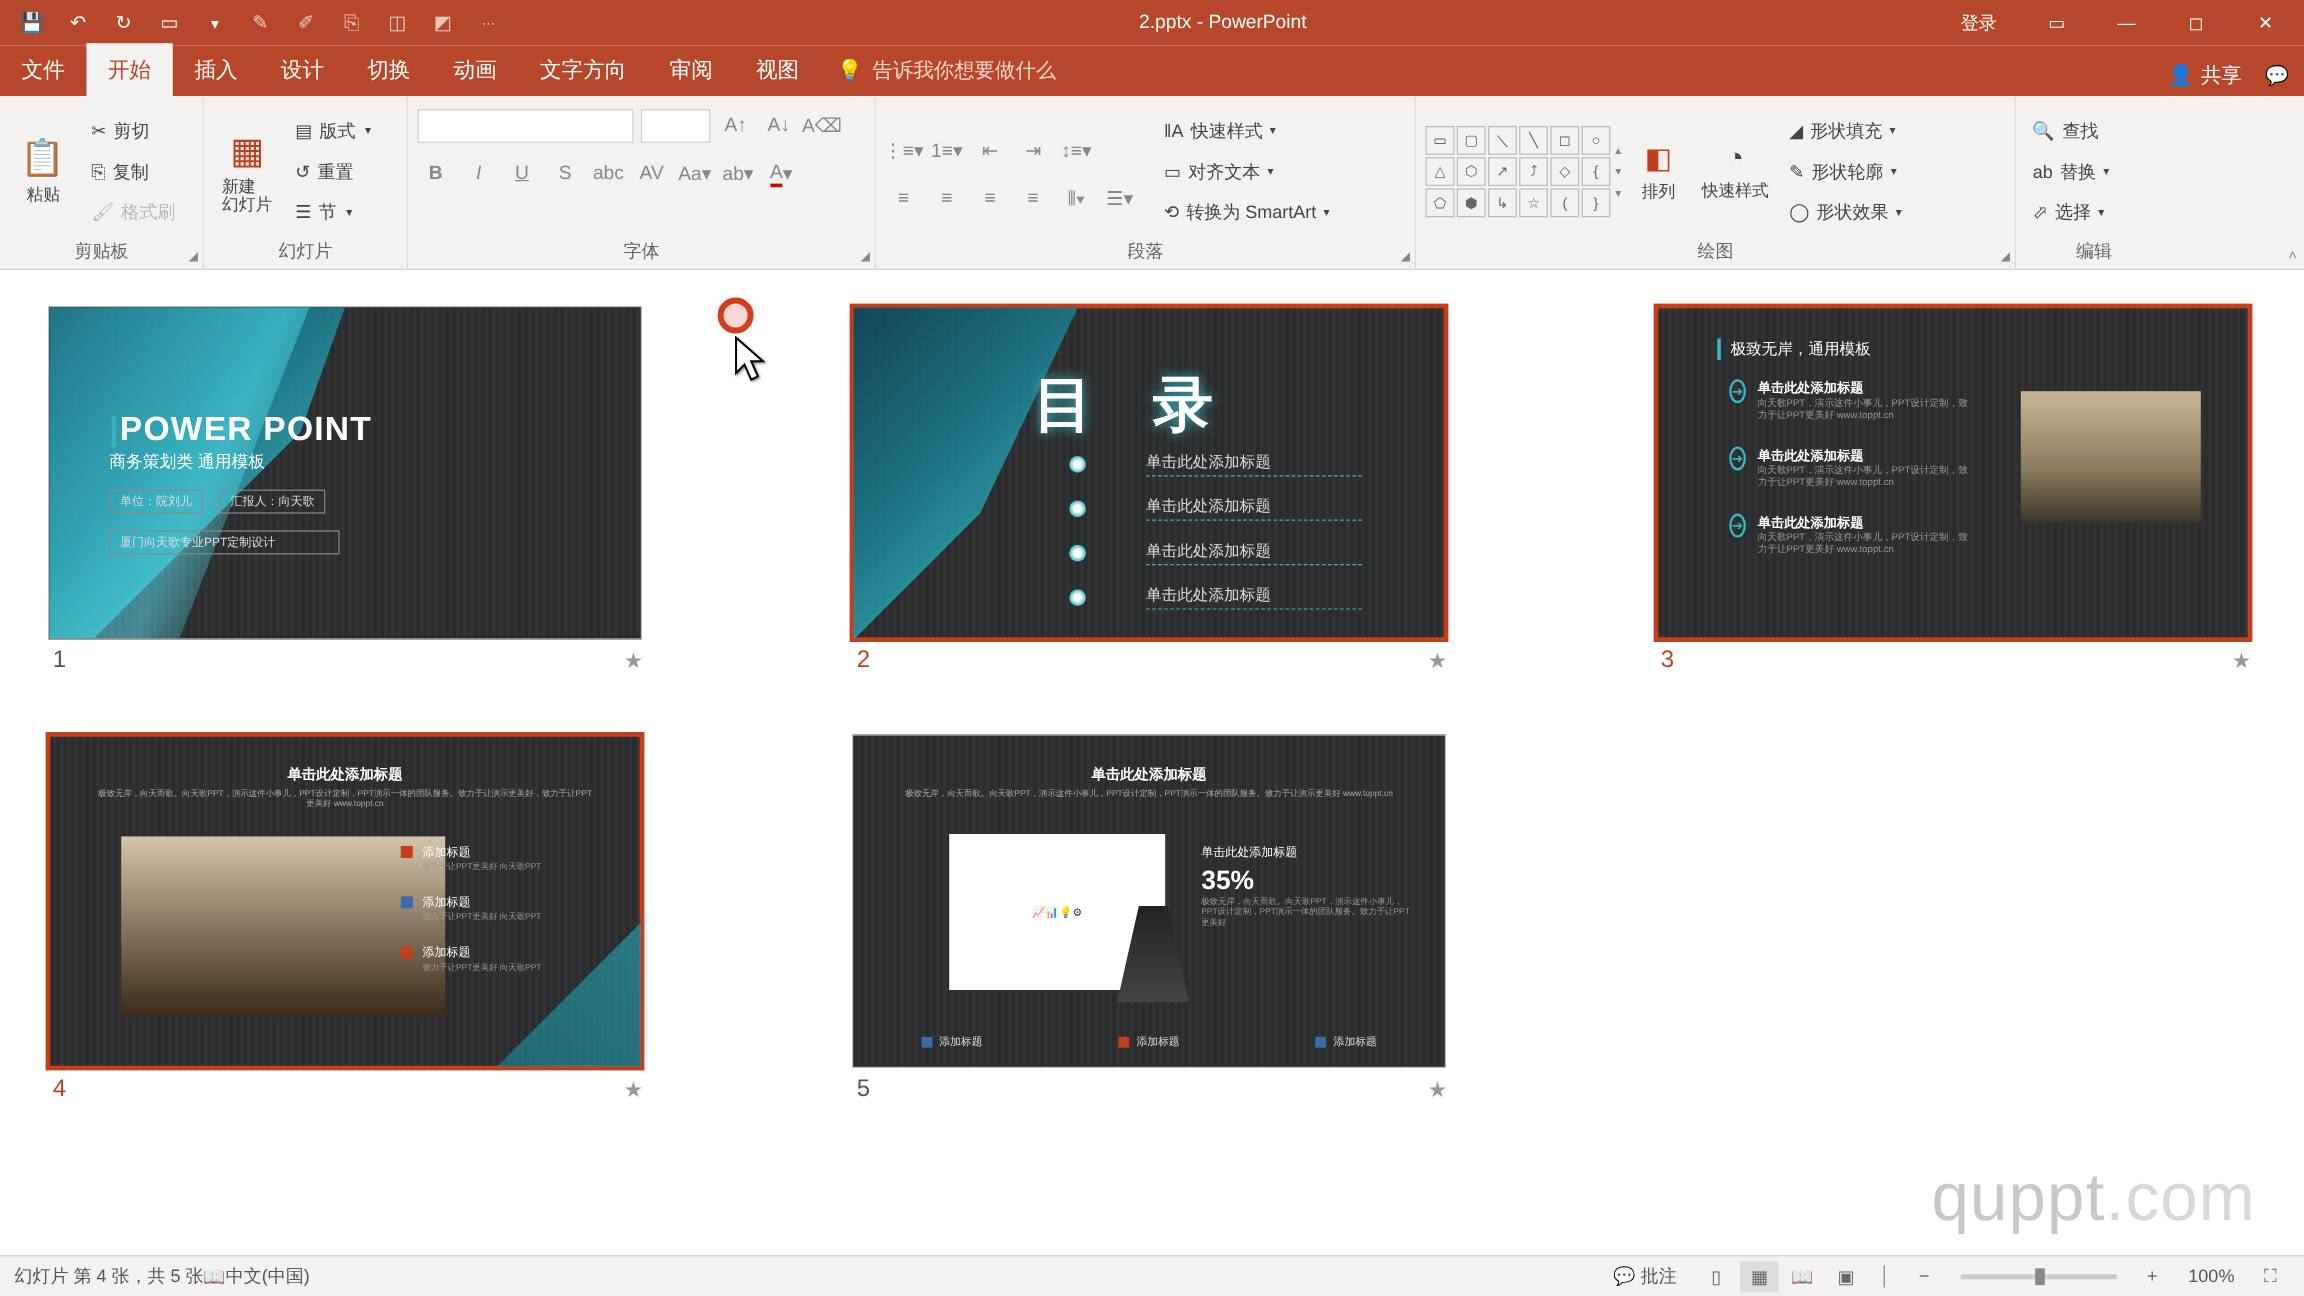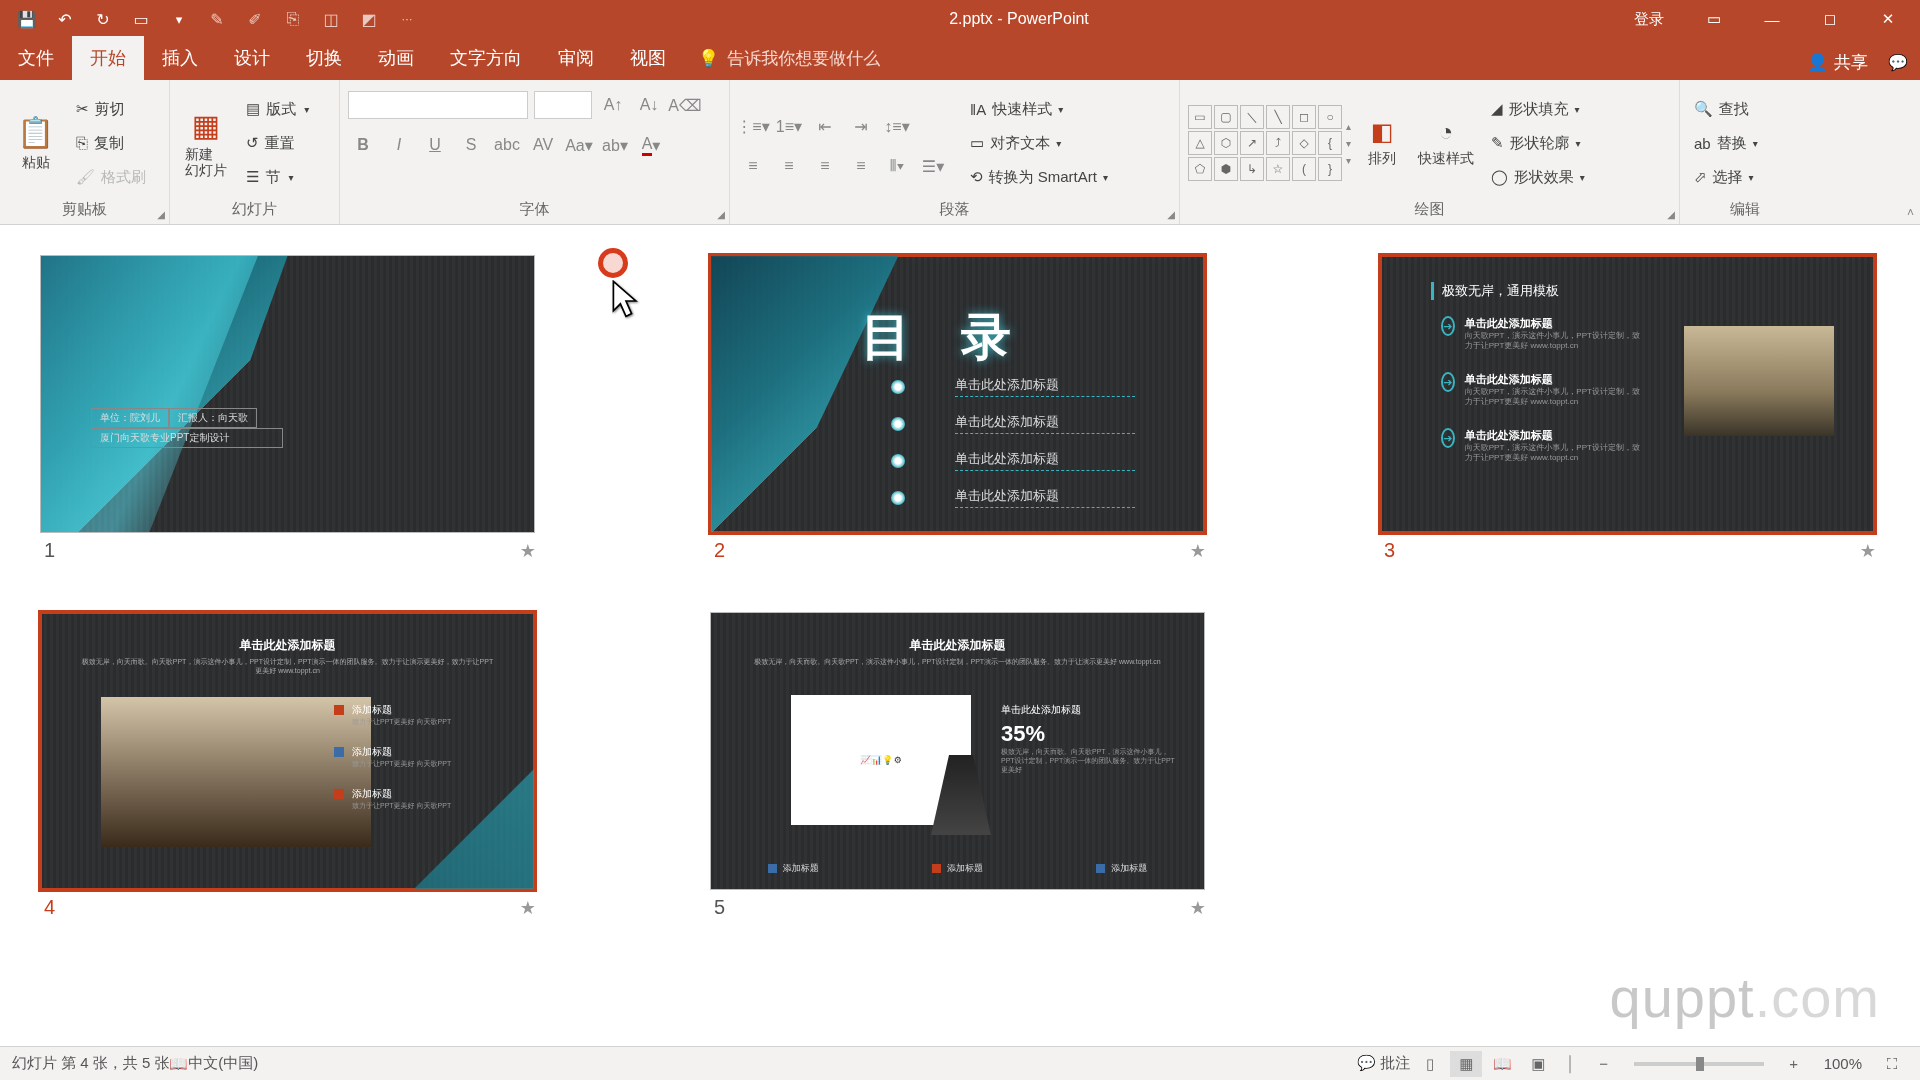--- a/index.html
+++ b/index.html
@@ -50,21 +50,21 @@
 .star { color: #999; font-size: 18px; }
 
 
 .dark-wood { background: #2f3133; background-image: repeating-linear-gradient(90deg, #2a2c2e 0 3px, #303234 3px 6px); }
 .tri-overlay { position: absolute; left: 0; top: 0; width: 50%; height: 100%; background: linear-gradient(135deg, #0e4a5c 0%, #1a7a8c 40%, #2a9aaa 60%, transparent 60%); clip-path: polygon(0 0, 100% 0, 60% 100%, 0 100%); opacity: 0.85; }
 .tri-overlay2 { position: absolute; left: 0; top: 0; width: 55%; height: 100%; background: linear-gradient(115deg, #145866 0%, #2aa0b0 50%, transparent 70%); clip-path: polygon(0 0, 80% 0, 40% 100%, 0 100%); opacity: 0.7; mix-blend-mode: screen; }
 .s1-title { position: absolute; left: 50px; top: 86px; color: #fff; }
 .s1-title .pp { font-size: 28px; font-weight: bold; letter-spacing: 1px; }
 .s1-title .pp .bar { color: #3bb4c1; font-weight: 900; }
 .s1-title .sub { font-size: 14px; margin-top: 2px; }
-.s1-boxes { position: absolute; left: 50px; top: 152px; display: flex; flex-wrap: wrap; width: 260px; }
+.s1-boxes { position: absolute; left: 50px; top: 152px; display: flex; gap: 14px; flex-wrap: wrap; width: 260px; }
 .s1-box { border: 1px solid #888; padding: 2px 8px; font-size: 10px; color: #ddd; }
 
 .s2-title { position: absolute; left: 150px; top: 48px; font-size: 50px; font-weight: bold; color: #fff; letter-spacing: 18px; text-shadow: 0 0 10px #3bb4c1; }
 .s2-list { position: absolute; left: 180px; top: 120px; display: flex; flex-direction: column; gap: 16px; }
 .s2-item { display: flex; align-items: center; gap: 50px; }
 .s2-dot { width: 14px; height: 14px; border-radius: 50%; background: radial-gradient(circle, #fff 30%, #3bb4c1 70%); }
 .s2-txt { font-size: 13px; color: #ddd; border-bottom: 1px dashed #3bb4c1; padding-bottom: 2px; width: 180px; }
 
 .s3-head { position: absolute; left: 50px; top: 26px; color: #fff; font-size: 13px; border-left: 3px solid #3bb4c1; padding-left: 8px; }
 .s3-list { position: absolute; left: 60px; top: 60px; display: flex; flex-direction: column; gap: 22px; width: 200px; }
@@ -365,20 +365,24 @@
   </div>
   <div class="collapse-btn">˄</div>
 </div>
 
 <div class="sorter">
 
   <div class="slide-wrap">
     <div class="thumb dark-wood">
       <div class="tri-overlay"></div>
         <div class="tri-overlay2"></div>
+      <div class="s1-title">
+        <div class="pp"><span class="bar">|</span><span>POWER POINT</span></div>
+        <div class="sub">商务策划类 通用模板</div>
+      </div>
       <div class="s1-boxes">
         <div class="s1-box">单位：院刘儿</div>
         <div class="s1-box">汇报人：向天歌</div>
         <div class="s1-box" style="width:192px">厦门向天歌专业PPT定制设计</div>
       </div>
     </div>
     <div class="slide-meta">
         <span>1</span>
         <span class="star">★</span>
       </div>
@@ -530,21 +534,21 @@
   <span class="q">quppt</span><span>.com</span>
 </div>
 
 <div class="status">
   <div class="status-left">
     <span>幻灯片 第 4 张，共 5 张</span>
     <span>📖</span>
     <span>中文(中国)</span>
   </div>
   <div class="status-right">
-    <span style="margin-right:0">💬 <span>批注</span></span>
+    <span style="margin-right:13px">💬 <span>批注</span></span>
     <div class="view-btn">▯</div>
     <div class="view-btn active">▦</div>
     <div class="view-btn">📖</div>
     <div class="view-btn">▣</div>
     <span style="margin:0 8px;color:#888">│</span>
     <div class="view-btn">−</div>
     <div class="zoom-slider">
         <div class="zoom-thumb"></div>
       </div>
     <div class="view-btn">+</div>

